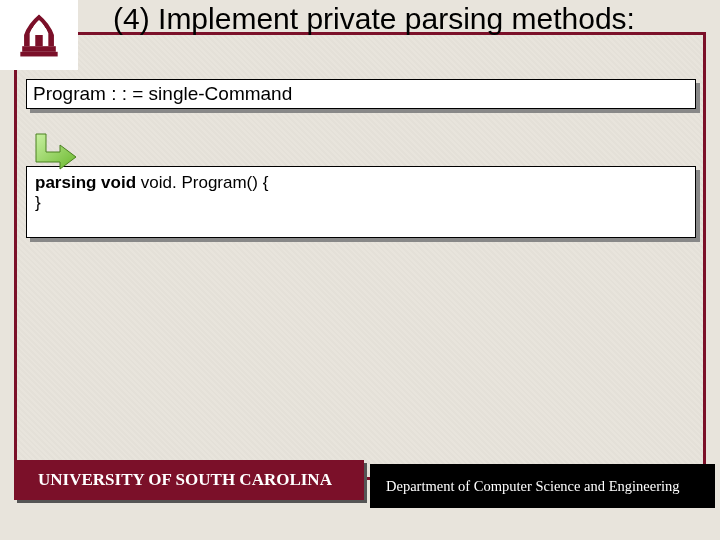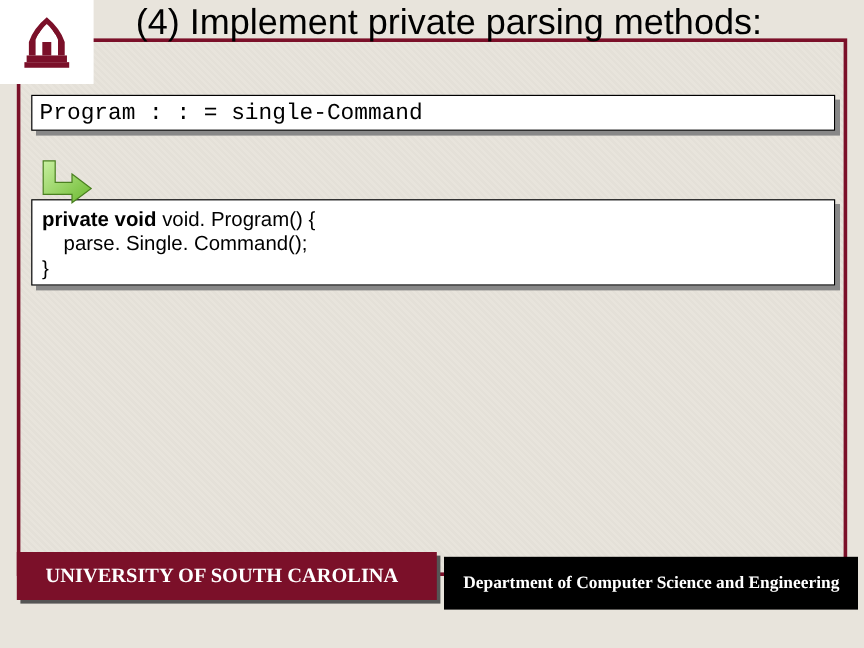--- a/index.html
+++ b/index.html
@@ -67,21 +67,21 @@
   }
   .content-box {
     position: absolute;
     left: 0;
     top: 0;
     right: 0;
     bottom: 0;
     background: white;
     border: 1px solid #000;
     padding: 3px 6px;
-    font-family: Liberation Mono, monospace;
+    font-family: Liberation Sans, sans-serif;
     font-size: 19px;
   }
   .arrow {
     position: absolute;
     left: 28px;
     top: 132px;
     z-index: 3;
   }
   .code-box {
     position: absolute;
@@ -138,21 +138,21 @@
   .footer-right {
     position: absolute;
     left: 370px;
     bottom: 32px;
     width: 345px;
     height: 44px;
     background: #000;
     color: white;
     font-family: "Times New Roman", serif;
     font-size: 14.5px;
-    font-weight: bold;
+    font-weight: normal;
     display: flex;
     align-items: center;
     padding-left: 16px;
   }
 </style>
 </head>
 <body>
 
 <div class="logo">
   <svg viewBox="0 0 60 60">
@@ -184,22 +184,21 @@
         <stop offset="100%" stop-color="#6ab82e"></stop>
       </linearGradient>
     </defs>
     <path d="M 8 2 L 18 2 L 18 20 L 32 20 L 32 13 L 48 25 L 32 37 L 32 30 L 8 30 Z" fill="url(#g1)" stroke="#4a8020" stroke-width="1"></path>
   </svg>
 </div>
 
 <div class="code-box">
   <div class="shadow-box"></div>
   <div class="code-content">
-    <div><span class="kw">private void</span><span> void. Program() {</span></div>
-    <div style="padding-left:18px">parse. Single. Command();</div>
+    <div><span class="kw">parsing void</span><span> void. Program() {</span></div>
     <div>}</div>
   </div>
 </div>
 
 <div class="footer-left">
   <div class="shadow"></div>
   <div class="bar">UNIVERSITY OF SOUTH CAROLINA</div>
 </div>
 
 <div class="footer-right">

